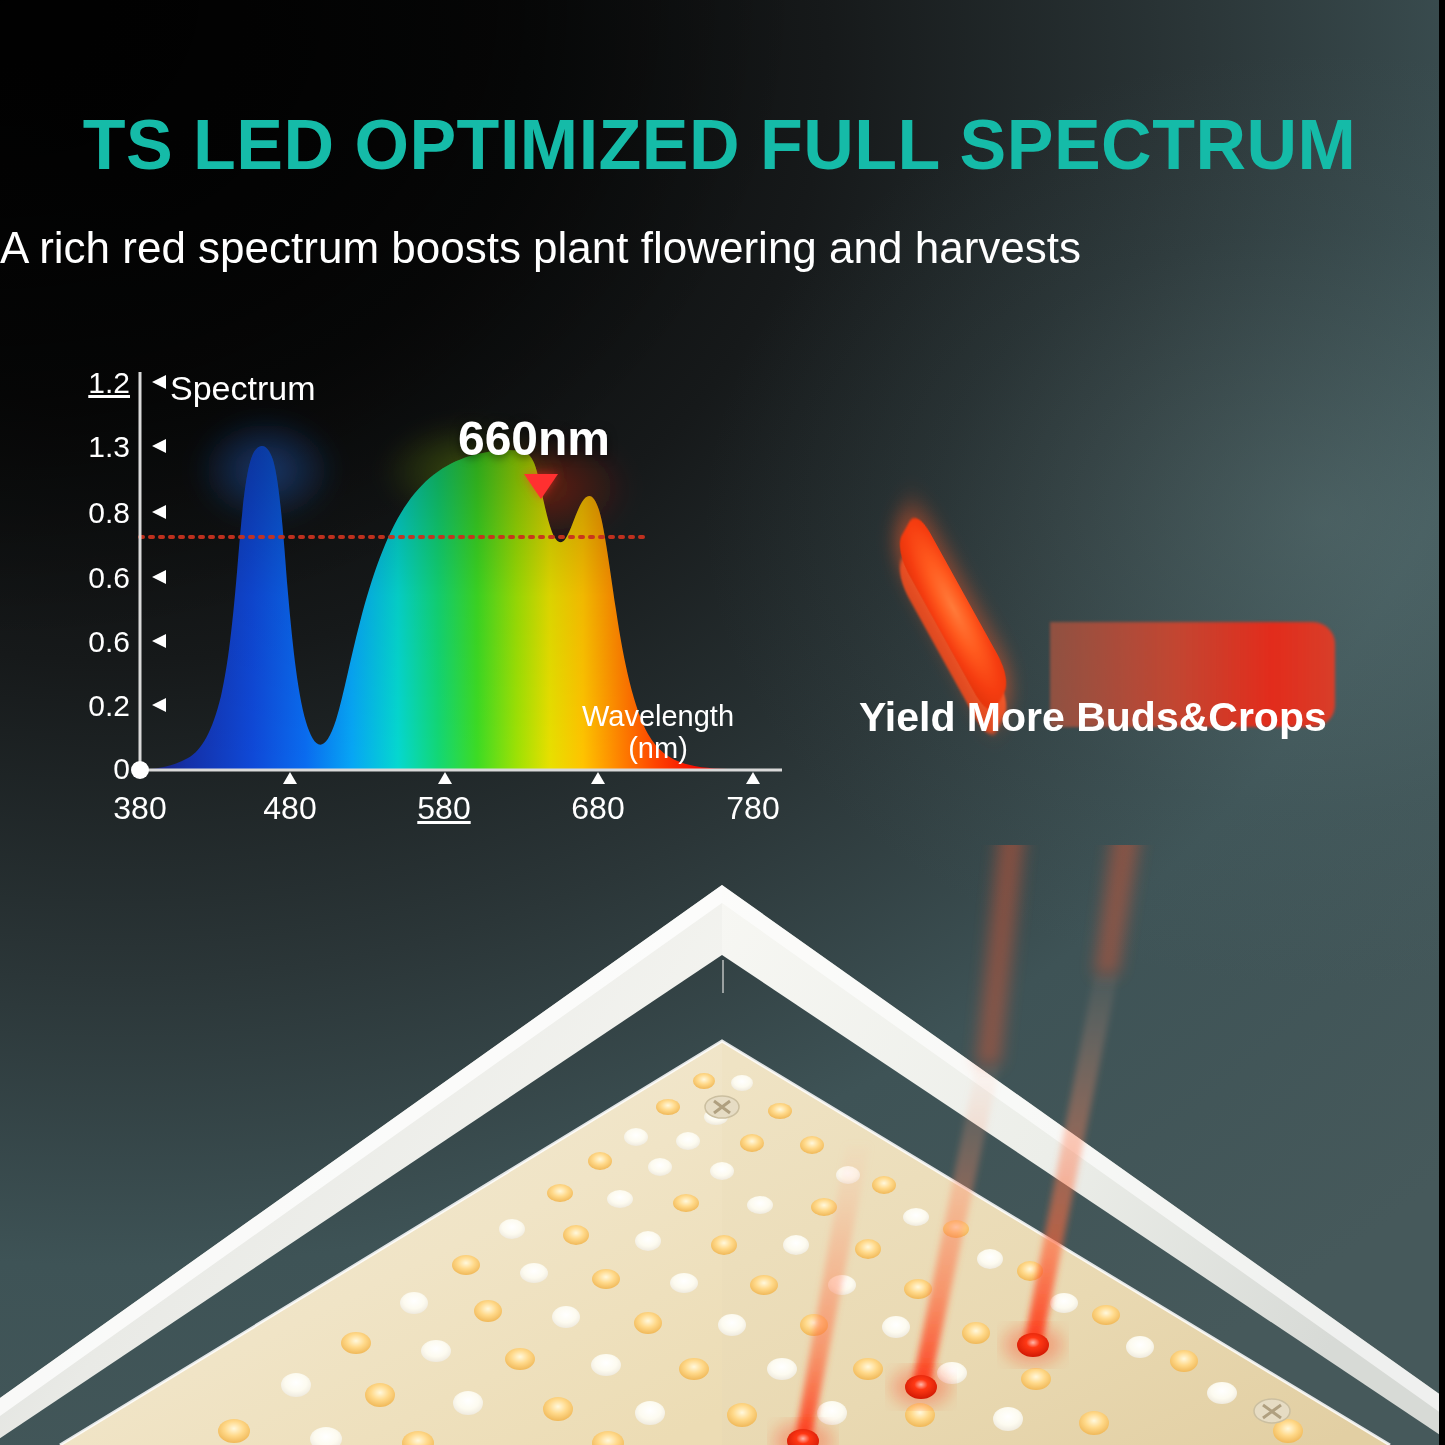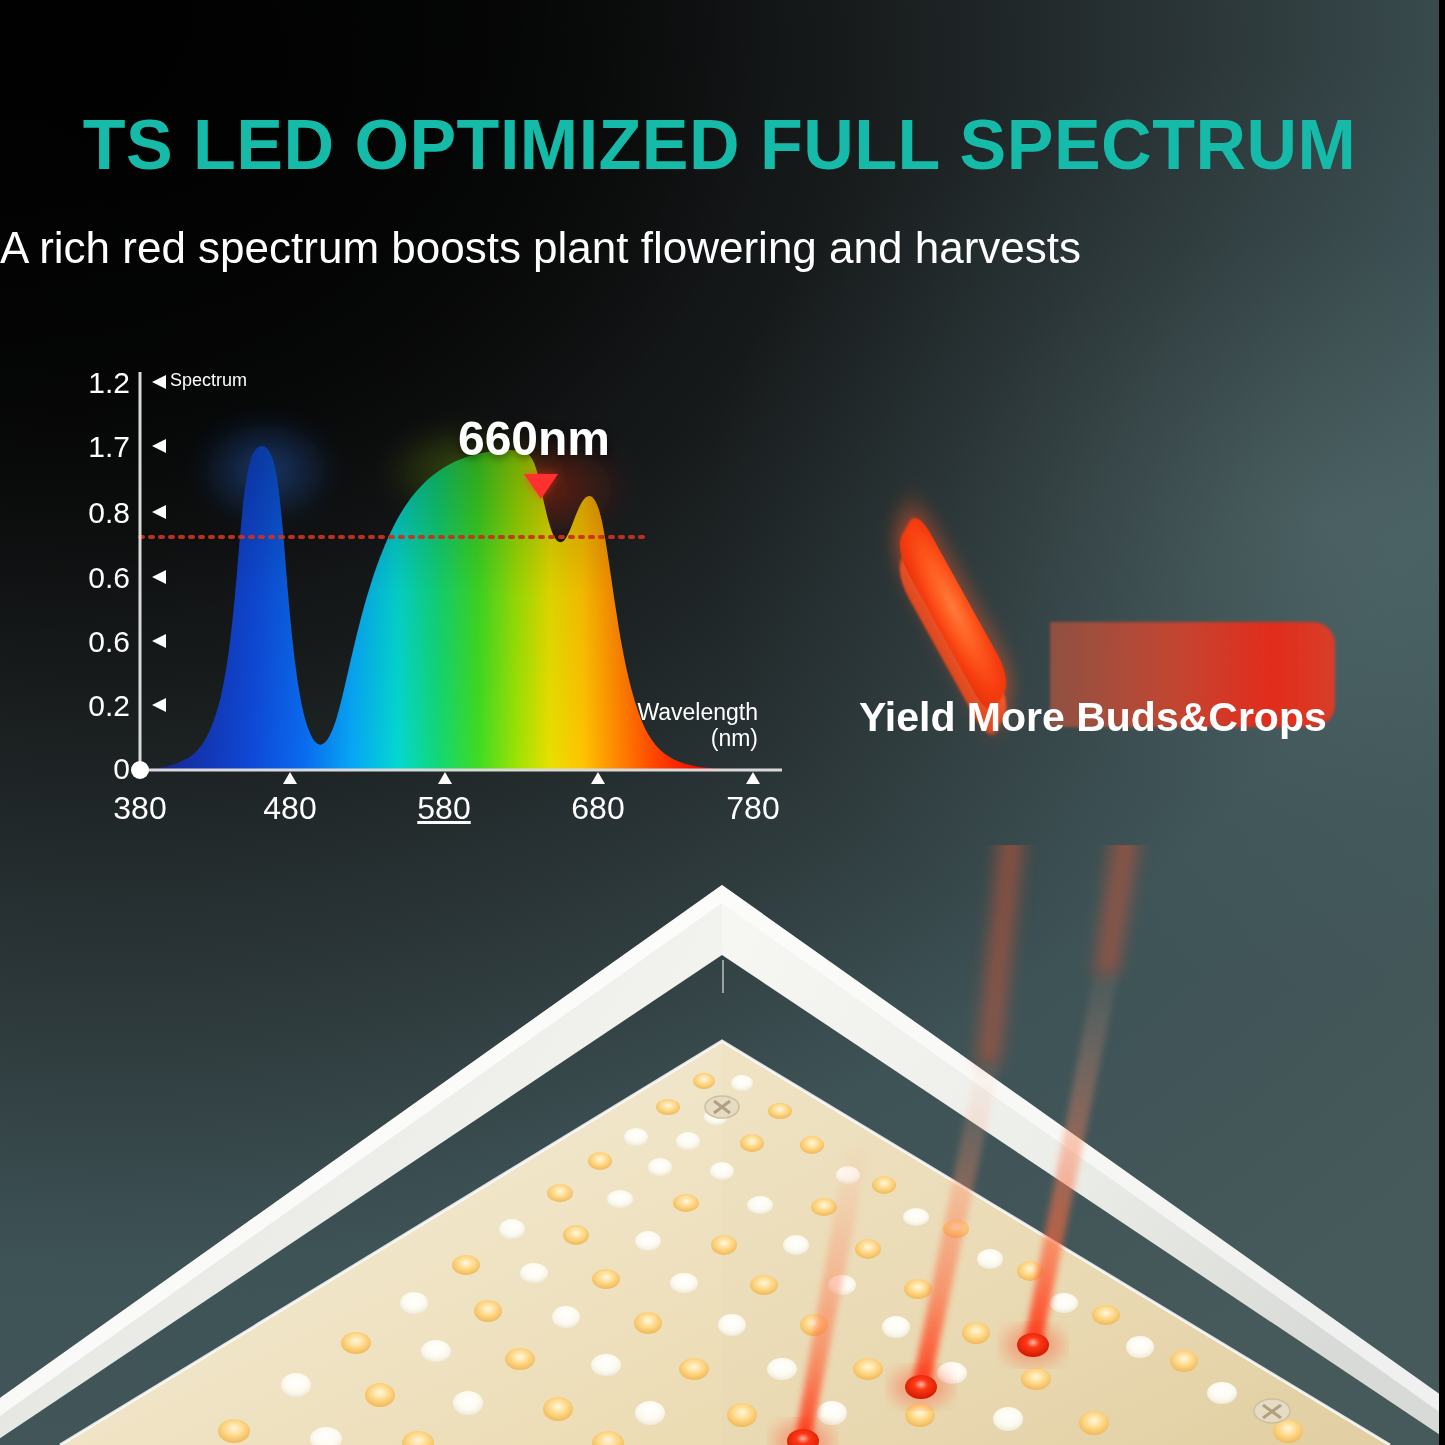--- a/index.html
+++ b/index.html
@@ -34,25 +34,25 @@
   #chart svg{position:absolute;left:0;top:0;}
   .ylab{
     position:absolute;color:#fff;font-size:30px;text-align:right;
     width:62px;line-height:1;
   }
   .xlab{
     position:absolute;color:#fff;font-size:32px;text-align:center;
     width:120px;line-height:1;
   }
   #spectrum-word{
-    position:absolute;left:92px;top:11px;color:#fff;font-size:18px;line-height:1;
+    position:absolute;left:92px;top:11px;color:#fff;font-size:34px;line-height:1;
   }
   #wl-label{
     position:absolute;left:480px;top:340px;width:200px;color:#fff;
-    font-size:23px;line-height:1.12;text-align:right;
+    font-size:29px;line-height:1.12;text-align:center;
   }
   #nm-marker{
     position:absolute;left:286px;top:55px;width:340px;text-align:center;
     color:#fff;font-size:48px;font-weight:bold;line-height:1;
     text-shadow:0 2px 10px rgba(0,0,0,.6);
   }
   #nm-tri{
     position:absolute;left:446px;top:114px;width:0;height:0;
     border-left:17px solid transparent;border-right:17px solid transparent;
     border-top:25px solid #ff3030;
@@ -206,22 +206,22 @@
       </g>
 
       <g fill="#ffffff">
         <polygon points="205,424 212,412 219,424"></polygon>
         <polygon points="360,424 367,412 374,424"></polygon>
         <polygon points="513,424 520,412 527,424"></polygon>
         <polygon points="668,424 675,412 682,424"></polygon>
       </g>
     </svg>
 
-    <div class="ylab" style="left:-10px;top:8px;">1.2</div>
-    <div class="ylab" style="left:-10px;top:72px;">1.7</div>
+    <div class="ylab" style="left:-10px;top:8px;text-decoration:underline;">1.2</div>
+    <div class="ylab" style="left:-10px;top:72px;">1.3</div>
     <div class="ylab" style="left:-10px;top:138px;">0.8</div>
     <div class="ylab" style="left:-10px;top:203px;">0.6</div>
     <div class="ylab" style="left:-10px;top:267px;">0.6</div>
     <div class="ylab" style="left:-10px;top:331px;">0.2</div>
     <div class="ylab" style="left:-10px;top:394px;">0</div>
 
     <div class="xlab" style="left:2px;top:432px;">380</div>
     <div class="xlab" style="left:152px;top:432px;">480</div>
     <div class="xlab" style="left:306px;top:432px;text-decoration:underline;">580</div>
     <div class="xlab" style="left:460px;top:432px;">680</div>

